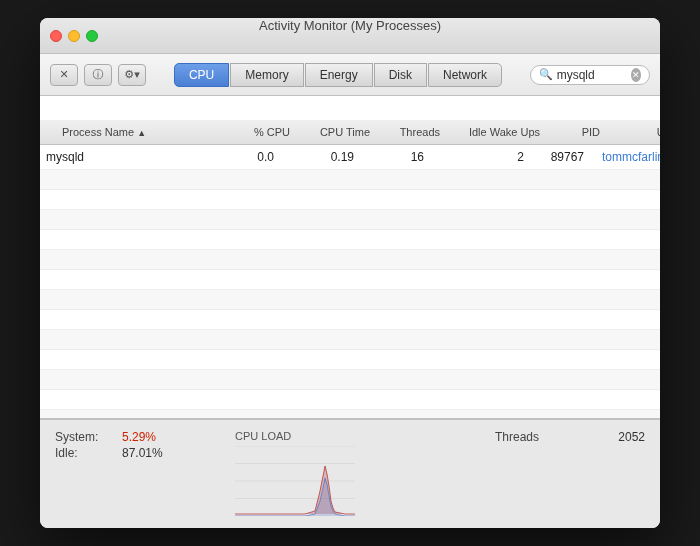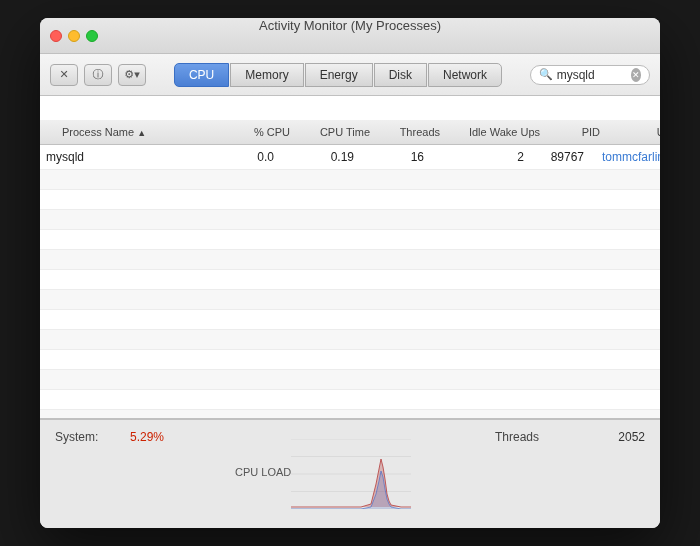--- a/index.html
+++ b/index.html
@@ -206,39 +206,39 @@
     }
     .stats-section {
       display: flex;
       flex-direction: column;
       gap: 2px;
       min-width: 160px;
     }
     .stat-row {
       display: flex;
       align-items: flex-end;
-      gap: 20px;
+      gap: 12px;
       font-size: 12px;
     }
     .stat-label {
       color: #444;
       min-width: 55px;
     }
     .stat-value {
       font-size: 12px;
       font-weight: 500;
     }
     .stat-value.red { color: #cc2200; }
     .stat-value.blue { color: #1155cc; }
     .stat-value.normal { color: #333; }
     .cpu-load-section {
       flex: 1;
       display: flex;
-      flex-direction: row;
-      align-items: center;
+      flex-direction: column;
+      align-items: flex-start;
     }
     .cpu-load-label {
       font-size: 11px;
       color: #555;
       margin-bottom: 4px;
     }
     .chart-area {
       width: 120px;
       height: 70px;
       position: relative;
@@ -368,20 +368,24 @@
         </div>
     </div>
   </div>
 
   <div class="bottom-panel">
     <div class="stats-section">
       <div class="stat-row">
         <span class="stat-label">System:</span>
         <span class="stat-value red">5.29%</span>
       </div>
+      <div class="stat-row">
+        <span class="stat-label">Idle:</span>
+        <span class="stat-value normal">87.01%</span>
+      </div>
     </div>
 
     <div class="cpu-load-section">
       <span class="cpu-load-label">CPU LOAD</span>
       <div class="chart-area">
         <svg class="chart-svg" viewBox="0 0 120 70" xmlns="http://www.w3.org/2000/svg">
 
           <line x1="0" y1="0" x2="120" y2="0" stroke="#ccc" stroke-width="0.5"></line>
           <line x1="0" y1="17.5" x2="120" y2="17.5" stroke="#ccc" stroke-width="0.5"></line>
           <line x1="0" y1="35" x2="120" y2="35" stroke="#ccc" stroke-width="0.5"></line>

